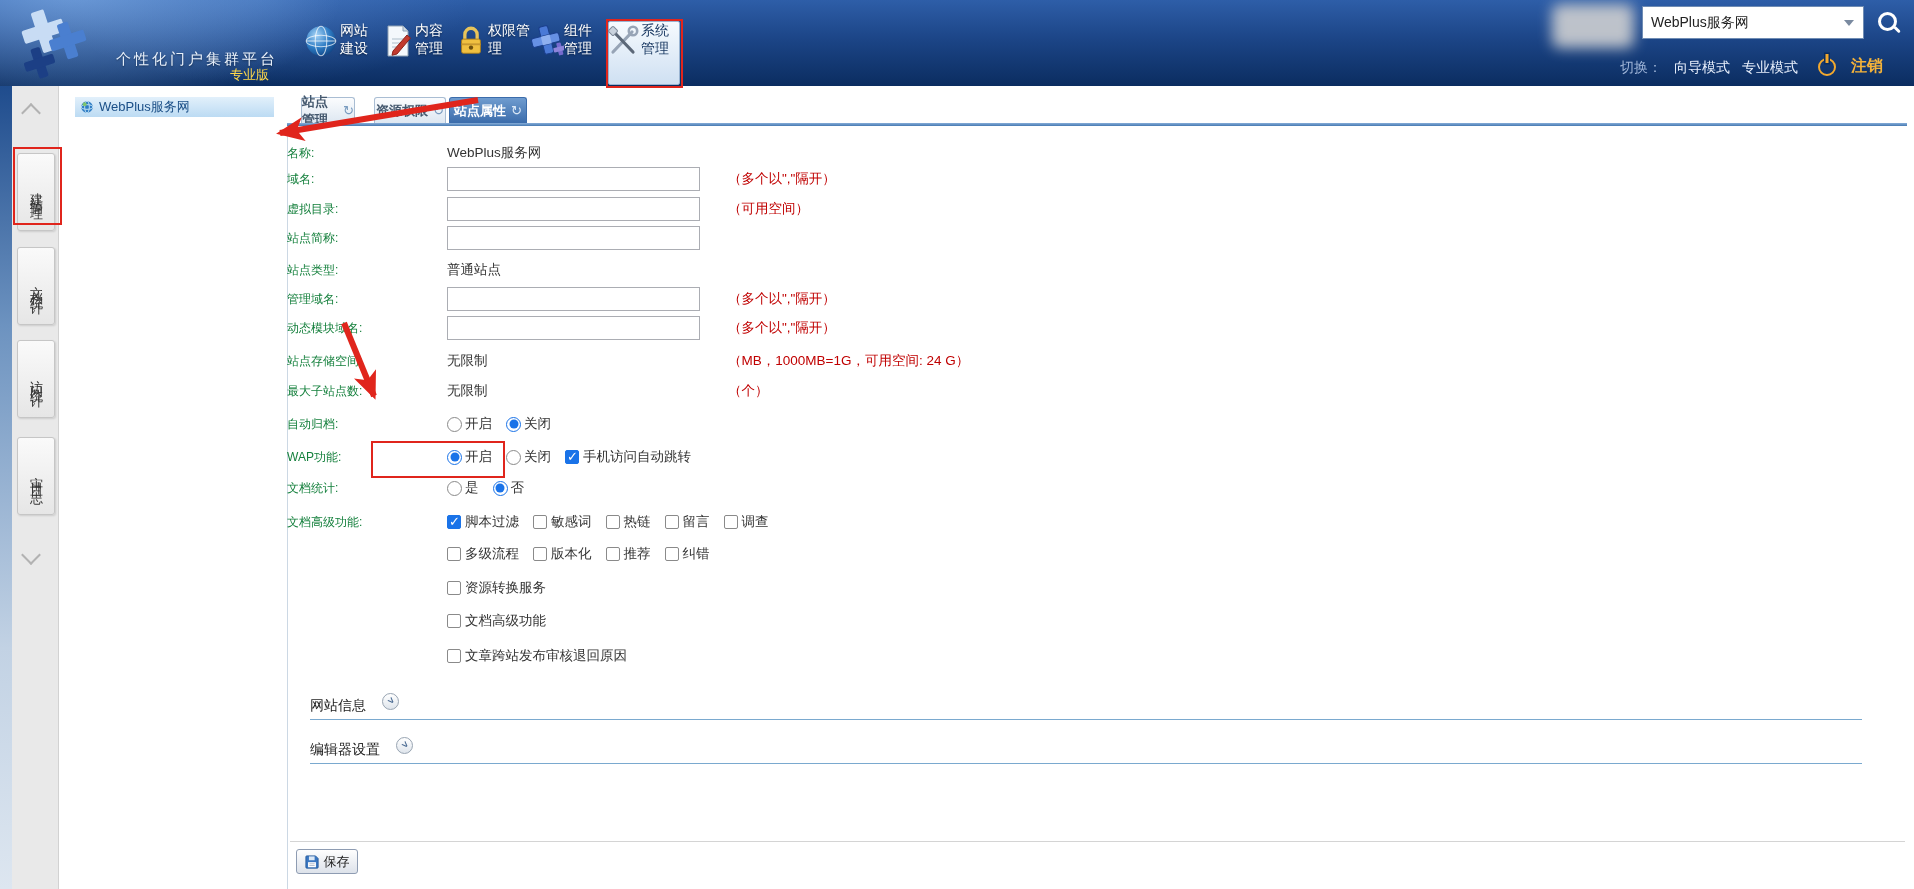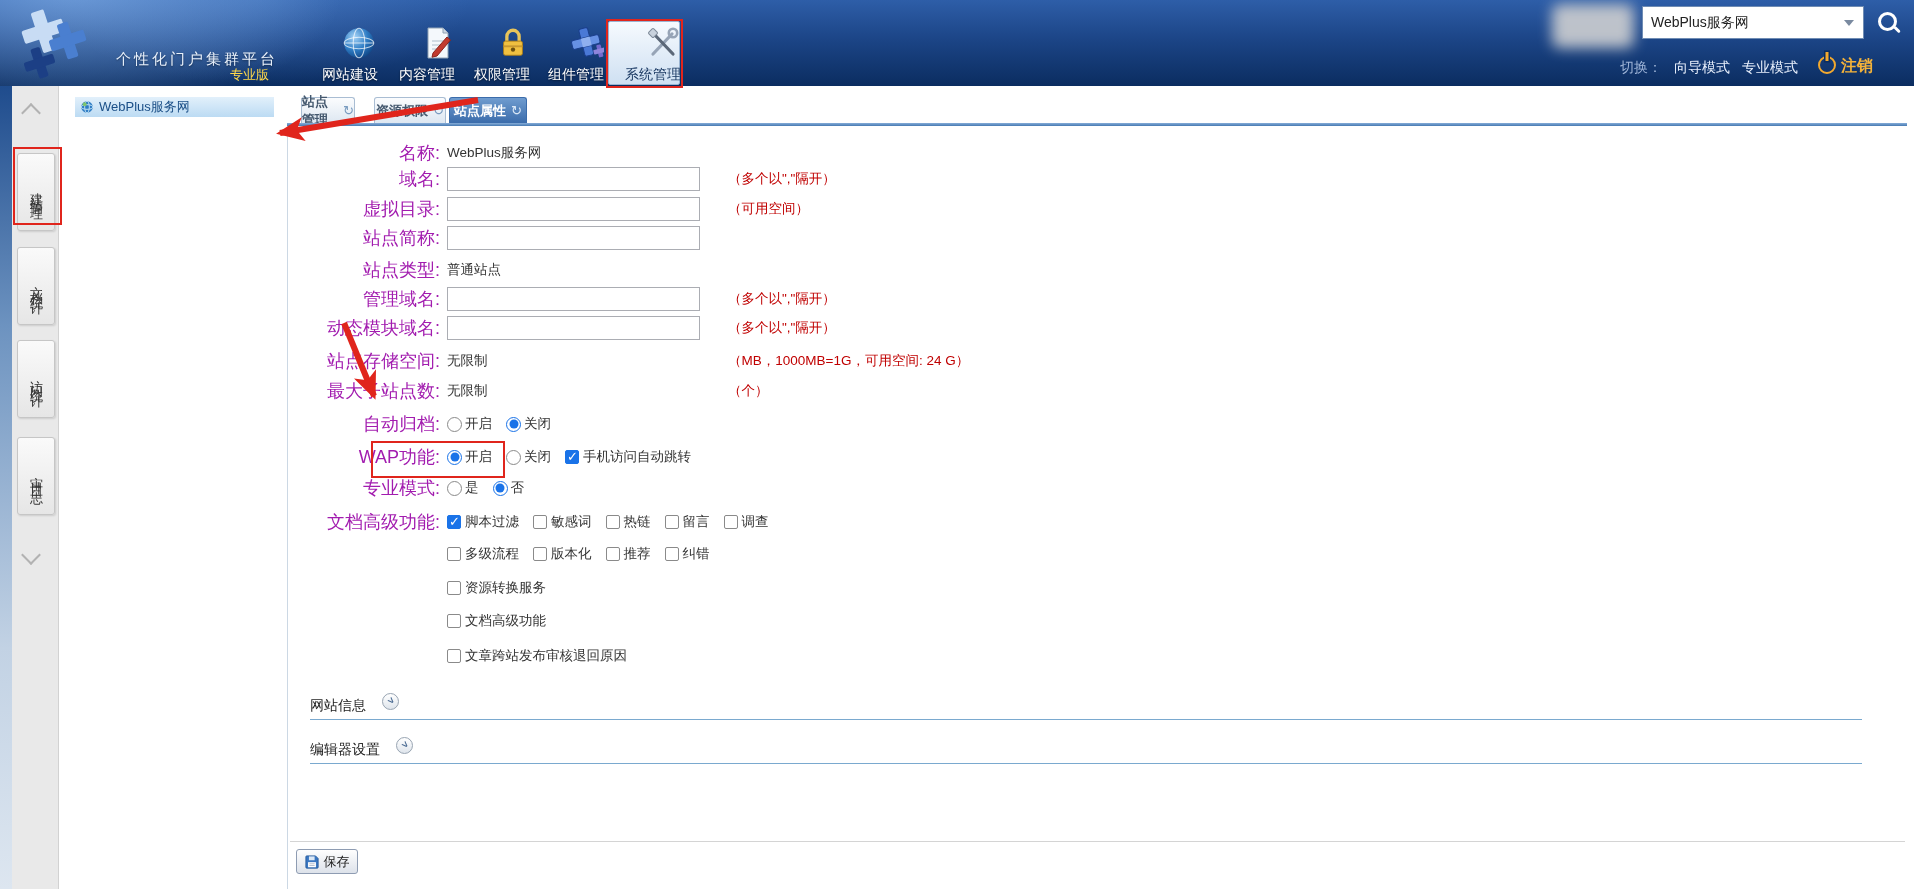--- a/index.html
+++ b/index.html
@@ -9,42 +9,42 @@
   .header{position:absolute;left:0;top:0;width:1914px;height:86px;
     background:
       radial-gradient(ellipse 420px 190px at 70px -10px, rgba(140,185,240,.65), rgba(140,185,240,0) 65%),
       radial-gradient(ellipse 300px 120px at 260px 0px, rgba(90,140,210,.4), rgba(90,140,210,0) 70%),
       linear-gradient(180deg,#2e5ea8 0%,#1c4587 45%,#0b2d60 100%);}
   .brand-mark{position:absolute;left:12px;top:2px}
   .brand-title{position:absolute;left:112px;top:10px;font-size:33px;font-weight:bold;color:#fff;
     letter-spacing:1px;text-shadow:0 2px 3px rgba(0,0,0,.45)}
   .brand-sub{position:absolute;left:116px;top:50px;font-size:15px;color:#eaf2fc;letter-spacing:3px;text-shadow:0 1px 2px rgba(0,0,0,.4)}
   .brand-edition{position:absolute;left:230px;top:66px;font-size:13px;color:#ffd94a}
-  .nav-item{position:absolute;top:20px;width:76px;height:64px;display:flex;flex-direction:column;
-    align-items:flex-end;justify-content:flex-end;cursor:pointer}
+  .nav-item{position:absolute;top:20px;width:76px;height:64px;display:flex;flex-direction:row;
+    align-items:flex-start;justify-content:flex-end;cursor:pointer}
   .nav-item .nicon{height:42px;display:flex;align-items:center;justify-content:center}
   .nav-item .nlabel{font-size:14px;color:#fff;text-shadow:0 1px 2px rgba(0,0,0,.5);margin-top:2px}
   .nav-panel{position:absolute;left:608px;top:21px;width:70px;height:62px;
     background:linear-gradient(180deg,#f6fafe 0%,#cfe0f2 100%);border:1px solid #9ab4d2;border-radius:2px}
   .nav-item.sys .nlabel{color:#16355f;text-shadow:none}
   .user-blur{position:absolute;left:1552px;top:4px;width:82px;height:44px;background:#c6c9ce;
     border-radius:8px;filter:blur(7px);opacity:.95}
   .site-select{position:absolute;left:1642px;top:6px;width:220px;height:31px;background:#fff;
     border:1px solid #6f8cb4;display:flex;align-items:center;cursor:pointer}
   .site-select .sel-text{font-size:14px;color:#222;margin-left:8px;flex:1}
   .sel-arrow{width:0;height:0;border-left:5px solid transparent;border-right:5px solid transparent;
     border-top:6px solid #7a8aa0;margin-right:9px}
   .search-btn{position:absolute;left:1868px;top:6px;width:38px;height:31px;display:flex;align-items:center;
     justify-content:center;cursor:pointer}
   .mag{width:13px;height:13px;border:3px solid #fff;border-radius:50%;position:relative;display:inline-block}
   .mag::after{content:"";position:absolute;width:8px;height:3px;background:#fff;transform:rotate(45deg);
     right:-7px;bottom:-3px;border-radius:2px}
   .mode-switch{position:absolute;left:1620px;top:59px;font-size:14px;color:#9db3d6;display:flex;gap:12px;white-space:nowrap}
   .mode-switch .mlink{color:#e6eefb;cursor:pointer}
-  .logout{position:absolute;left:1818px;top:56px;display:flex;gap:5px;cursor:pointer;
+  .logout{position:absolute;left:1818px;top:56px;display:flex;align-items:center;gap:15px;cursor:pointer;
     color:#f3b23a;font-size:16px;font-weight:bold}
   .power{width:14px;height:14px;border:2.5px solid #f3a92e;border-radius:50%;position:relative;display:inline-block}
   .power::before{content:"";position:absolute;left:50%;top:-6px;transform:translateX(-50%);width:3px;height:9px;
     background:#f3a92e;box-shadow:0 0 0 1.5px rgba(11,45,96,1)}
   
   .left-rail{position:absolute;left:0;top:86px;width:12px;height:803px;
     background:linear-gradient(180deg,#1f4c8d 0%,#6d93c0 30%,#c2d2e4 70%,#dde6f0 100%)}
   .side-strip{position:absolute;left:12px;top:86px;width:46px;height:803px;background:#e9e9e9;border-right:1px solid #d2d2d2}
   .chev{position:absolute;left:24px;width:18px;height:10px;cursor:pointer}
   .chev span{position:absolute;left:0;top:0;width:12px;height:12px;border-left:2px solid #b2b2b2;border-top:2px solid #b2b2b2}
@@ -64,21 +64,21 @@
     display:flex;align-items:center;justify-content:center;gap:5px;font-size:13px;font-weight:bold;
     color:#44586e;cursor:pointer;box-sizing:border-box}
   .ctab .refresh{font-size:13px;font-weight:normal;color:#7a9cc0}
   .ctab.active{background:linear-gradient(180deg,#6f9ccf,#3b6cab);color:#fff;border-color:#3b6cab}
   .ctab.active .refresh{color:#d9e7f6}
   .tab-underline{position:absolute;left:287px;top:123px;width:1620px;height:3px;
     background:linear-gradient(180deg,#86add8,#4679b2)}
   .content-vline{position:absolute;left:287px;top:126px;width:1px;height:763px;background:#ccd8e4}
   
   .frow{position:absolute;left:287px;height:26px;display:flex;align-items:center;width:1300px}
-  .flabel{position:absolute;left:0;width:153px;text-align:right;font-size:18px;color:#a21caf;white-space:nowrap}
+  .flabel{position:absolute;left:0;width:153px;font-size:12px;color:#15803d;white-space:nowrap}
   .fval{position:absolute;left:160px;font-size:13.5px;color:#333;display:flex;align-items:center}
   .finput{position:absolute;left:160px;width:243px;height:22px;border:1px solid #abadb3;font-size:13px;
     padding:0 4px;color:#333;background:#fff}
   .fhint{position:absolute;left:441px;font-size:13.5px;color:#c00000;white-space:nowrap}
   .radio{width:15px;height:15px;border-radius:50%;border:1px solid #8a8a8a;background:#fff;display:inline-block;
     box-sizing:border-box;margin-right:3px;cursor:pointer;flex:none}
   .radio.checked{border:1px solid #1a73e8;position:relative}
   .radio.checked::after{content:"";position:absolute;left:50%;top:50%;transform:translate(-50%,-50%);
     width:9px;height:9px;border-radius:50%;background:#1a73e8}
   .cb{width:14px;height:14px;border:1px solid #8a8a8a;border-radius:2px;background:#fff;display:inline-block;
@@ -338,21 +338,21 @@
     <span class="radio checked"></span>
     <span class="ctrl-label">开启</span>
     <span class="radio"></span>
     <span class="ctrl-label">关闭</span>
     <span class="cb checked"></span>
     <span class="ctrl-label">手机访问自动跳转</span>
   </span>
 </div>
 
 <div class="frow" style="top:475px">
-  <span class="flabel">专业模式:</span>
+  <span class="flabel">文档统计:</span>
   <span class="fval">
     <span class="radio"></span>
     <span class="ctrl-label">是</span>
     <span class="radio checked"></span>
     <span class="ctrl-label">否</span>
   </span>
 </div>
 
 <div class="frow" style="top:509px">
   <span class="flabel">文档高级功能:</span>

